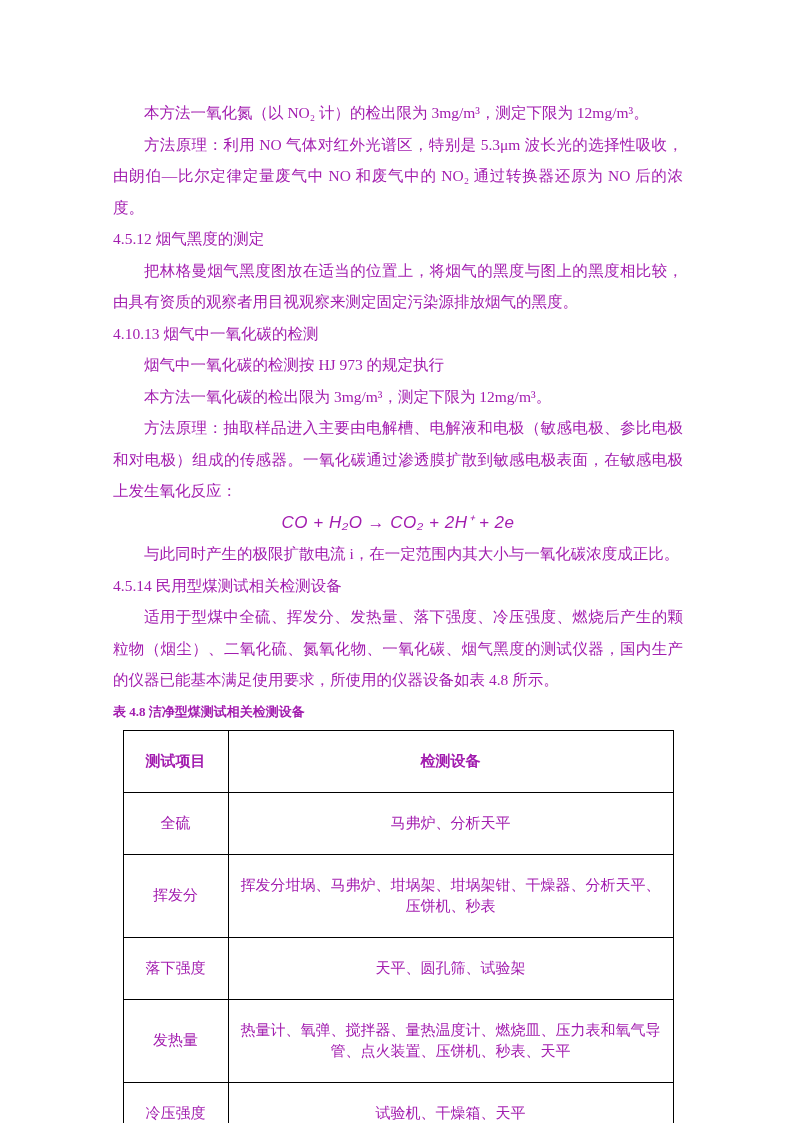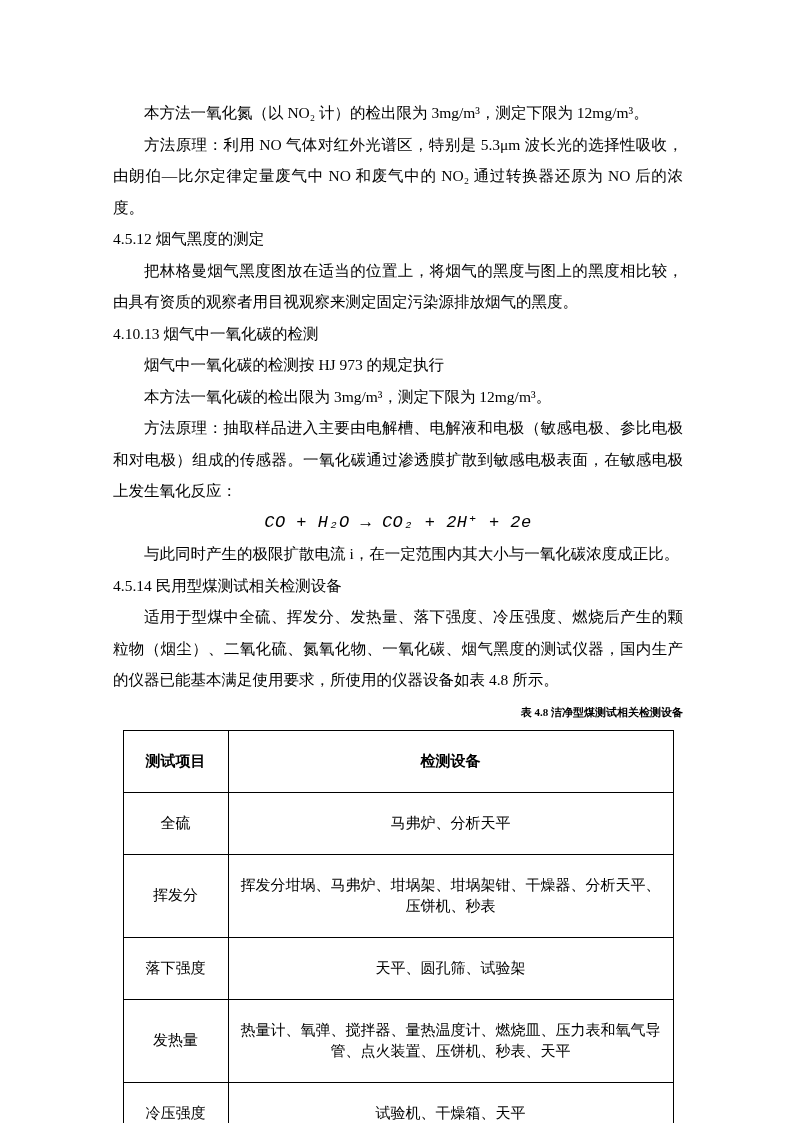--- a/index.html
+++ b/index.html
@@ -6,21 +6,21 @@
     margin: 0;
     padding: 0;
     background: #ffffff;
   }
   .page {
     position: relative;
     width: 794px;
     height: 1123px;
     box-sizing: border-box;
     background: #ffffff;
-    color: #000000;
+    color: #a21caf;
     font-family: "Liberation Serif", "DejaVu Serif", serif;
     padding: 97px 111px 0 113px;
     overflow: hidden;
   }
   .content p {
     margin: 0;
     font-size: 15.5px;
     line-height: 31.5px;
     text-align: justify;
     text-align-last: left;
@@ -30,27 +30,27 @@
   }
   p.section-heading {
     text-align: left;
     text-indent: 0;
   }
   .formula {
     font-size: 17px;
     line-height: 31.5px;
     text-align: center;
     font-style: italic;
-    font-family: Liberation Mono, monospace;
+    font-family: Liberation Sans, sans-serif;
     letter-spacing: 0.5px;
   }
   .table-caption {
-    text-align: right;
+    text-align: left;
     font-weight: bold;
-    font-size: 11px;
+    font-size: 13px;
     line-height: 26px;
     margin-top: 3px;
     font-family: "Liberation Serif", "DejaVu Serif", serif;
   }
   table.equipment-table {
     width: 550px;
     margin: 5px auto 0 auto;
     border-collapse: collapse;
     table-layout: fixed;
   }

